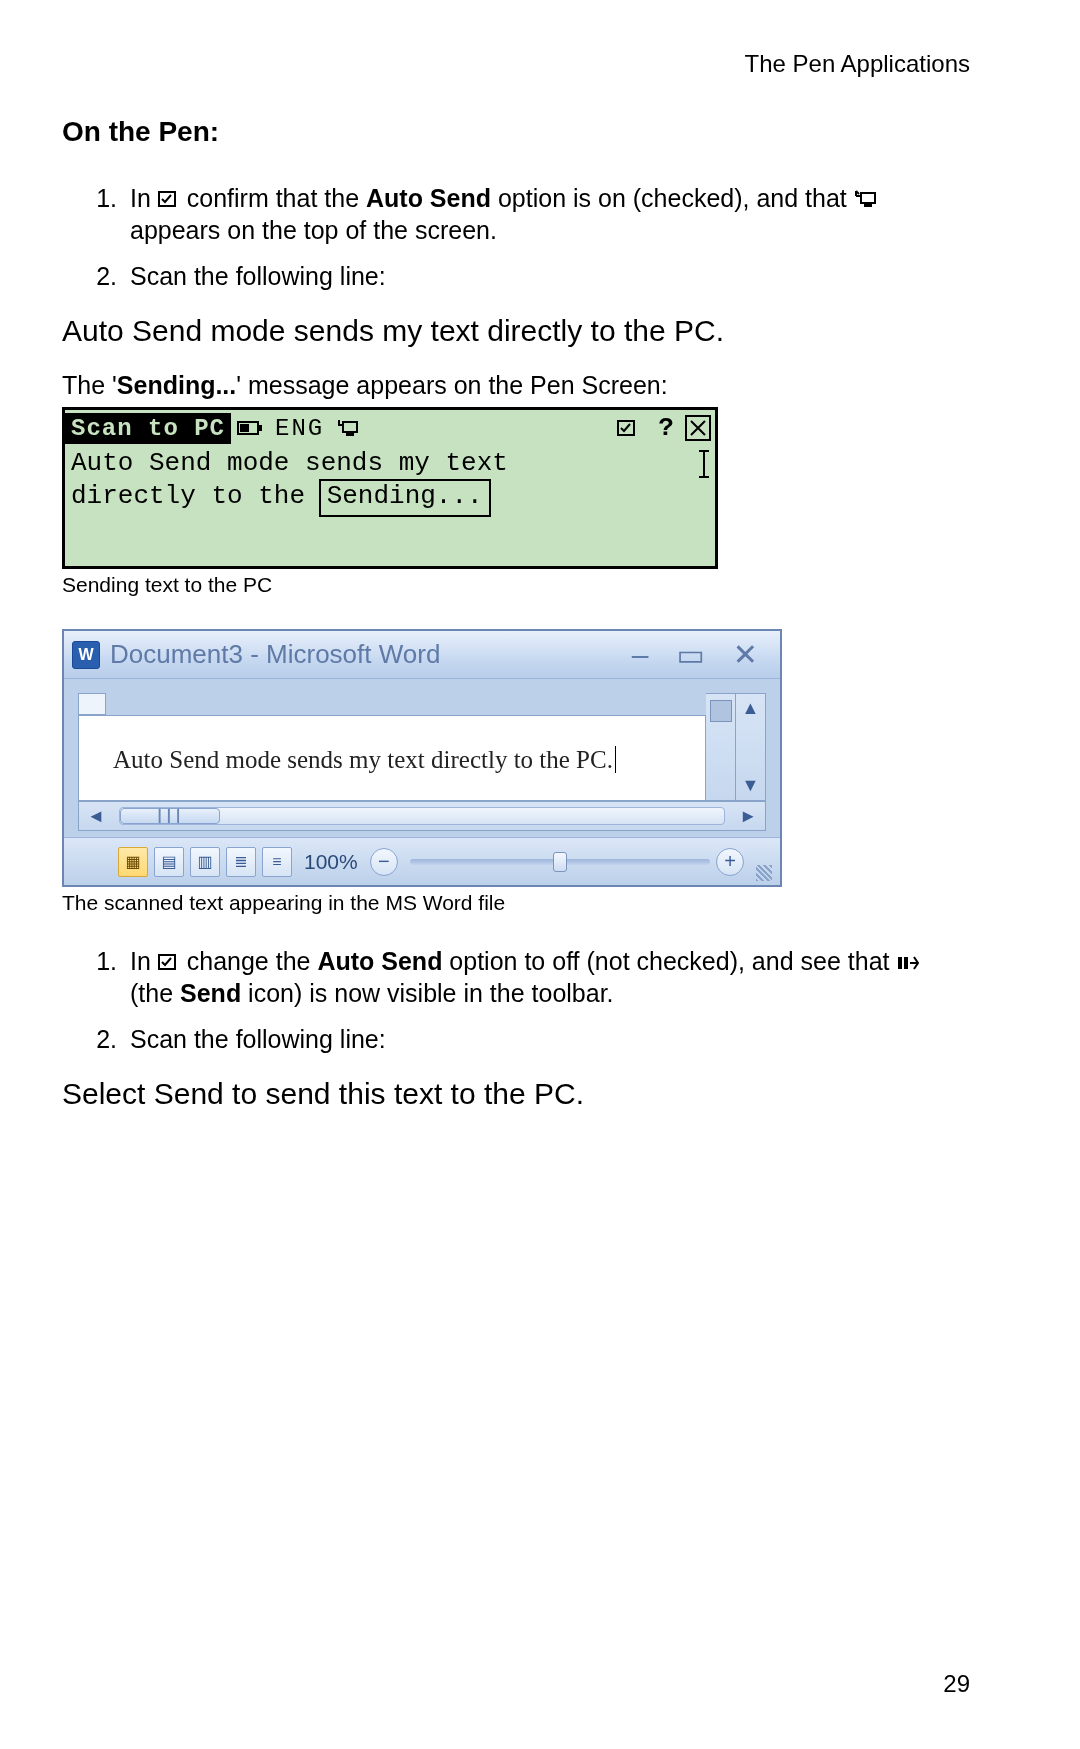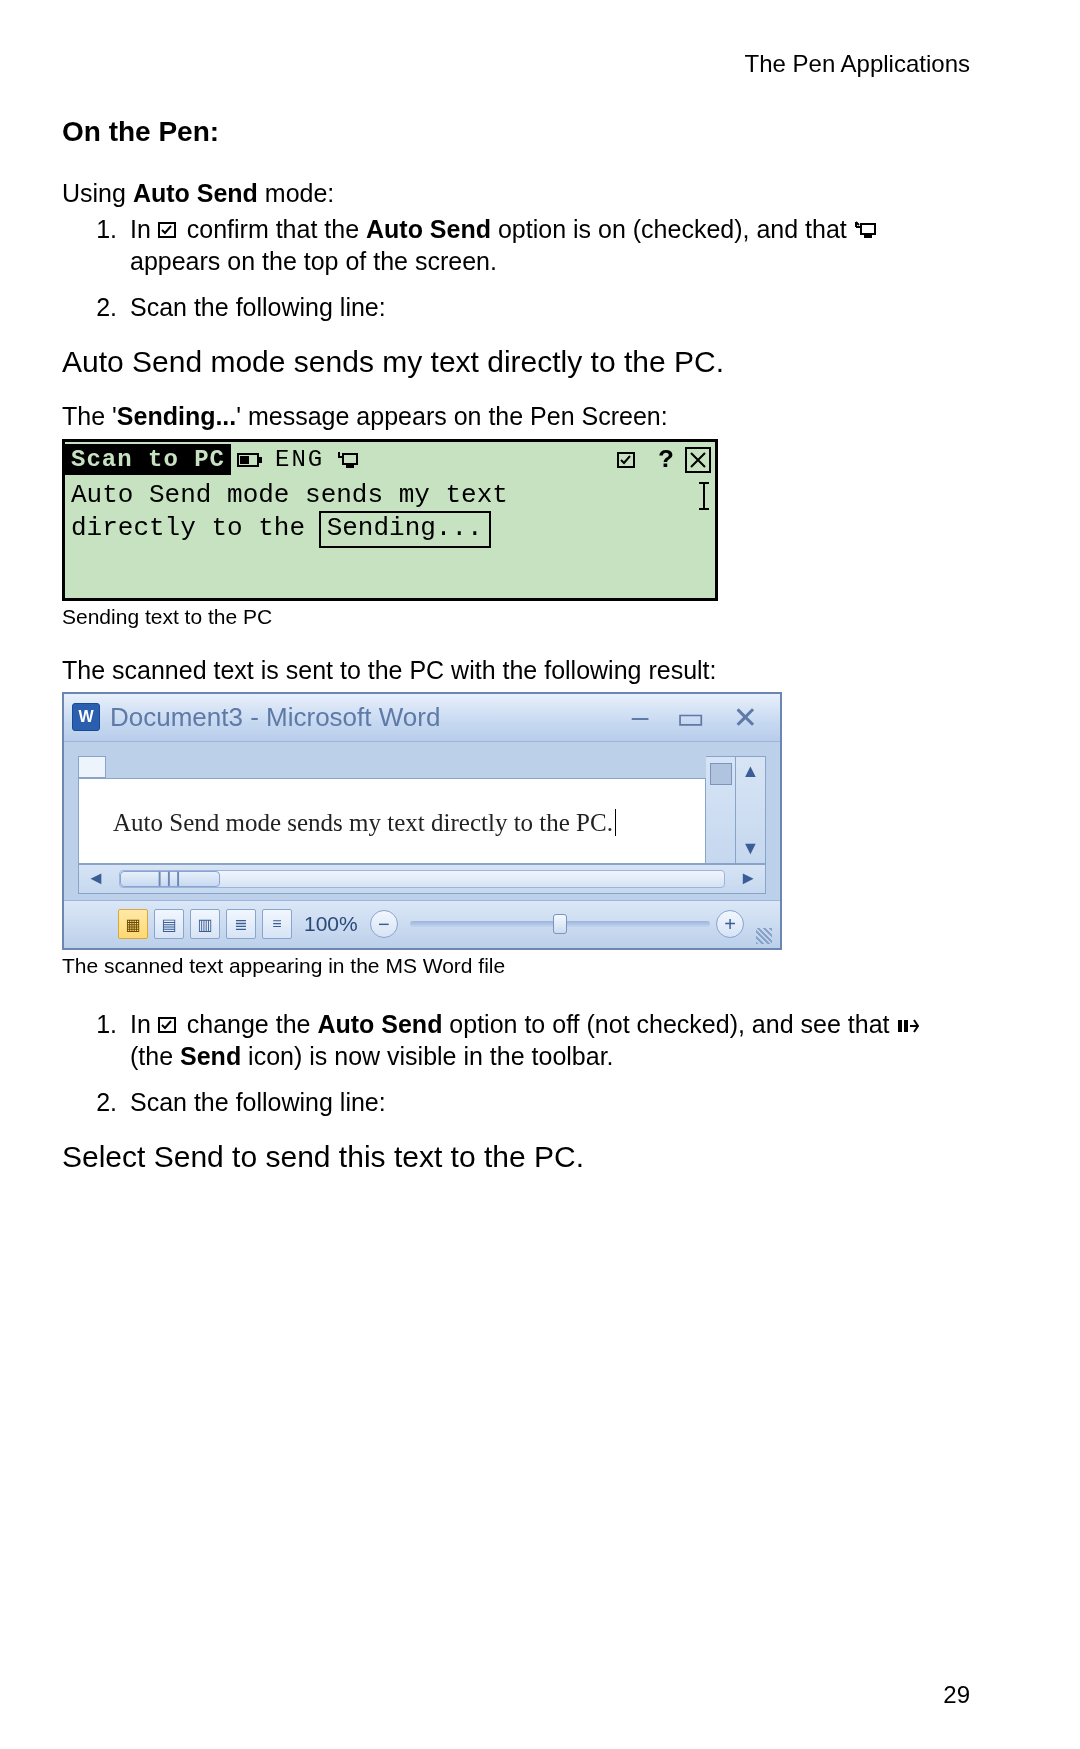--- a/index.html
+++ b/index.html
@@ -197,38 +197,35 @@
   .zoom-label { font-size:21px; color:#2b4a7a; margin: 8px 6px; }
   .slider-wrap { flex:1; display:flex; align-items:center; gap:8px; margin-left:6px; }
   .zoom-btn { width:28px; height:28px; border:1px solid #88a4cf; border-radius:50%; background:linear-gradient(#f2f7fe,#d7e4f5); display:flex; align-items:center; justify-content:center; color:#3a5d95; font-size:20px; }
   .slider { flex:1; height:6px; background:linear-gradient(#9db5da,#c2d4ee); border-radius:3px; position:relative; }
   .slider .knob { position:absolute; left:50%; top:-7px; width:14px; height:20px; background:linear-gradient(#f5f9ff,#cddcf1); border:1px solid #7a94bd; border-radius:3px; transform:translateX(-50%);}
   .grip { width:16px; height:16px; background:repeating-linear-gradient(45deg,#8aa3c8 0 2px,transparent 2px 4px); margin-left:6px; align-self:flex-end; margin-bottom:4px; }
 
   .pagenum {
     position: absolute;
     right: 110px;
-    bottom: 40px;
+    bottom: 51px;
     font-size: 24px;
   }
 </style>
 </head>
 <body>
 
 <div class="page">
   <div class="hdr">The Pen Applications</div>
 
   <h2 class="title">On the Pen:</h2>
 
 
   <div class="gap"></div>
 
-  <p class="para">
-    <span>Using </span><span class="b">Auto Send</span><span> mode:</span>
-  </p>
 
   <ol>
     <li>
       <span>In </span><svg class="icon-inline" width="22" height="20" viewBox="0 0 22 20">
           <rect x="1" y="3" width="16" height="14" fill="none" stroke="#000" stroke-width="2"></rect>
           <path d="M4 10 l3 3 l6 -7" fill="none" stroke="#000" stroke-width="2"></path>
         </svg><span> confirm that the </span><span class="b">Auto Send</span><span> option is on (checked), and that </span><svg class="icon-inline" width="26" height="20" viewBox="0 0 26 20">
           <rect x="7" y="4" width="14" height="10" fill="none" stroke="#000" stroke-width="2"></rect>
           <rect x="10" y="15" width="8" height="3" fill="#000"></rect>
           <path d="M2 2 v5 M2 7 h4" stroke="#000" stroke-width="2" fill="none"></path>
@@ -279,21 +276,20 @@
     <div class="pen-body">
       <span class="pen-cursor"></span>
       <span>Auto Send mode sends my text</span><br>
       <span>directly to the</span>
       <span class="sending-box">Sending...</span>
     </div>
   </div>
   <p class="caption">Sending text to the PC</p>
 
   <div class="gap"></div>
-  <p class="para">The scanned text is sent to the PC with the following result:</p>
 
   <div class="word-win">
     <div class="title-bar">
       <div class="word-icon">W</div>
       <div class="title-text">Document3 - Microsoft Word</div>
       <div class="win-btn">–</div>
       <div class="win-btn">▭</div>
       <div class="win-btn">✕</div>
     </div>
     <div class="word-body">

